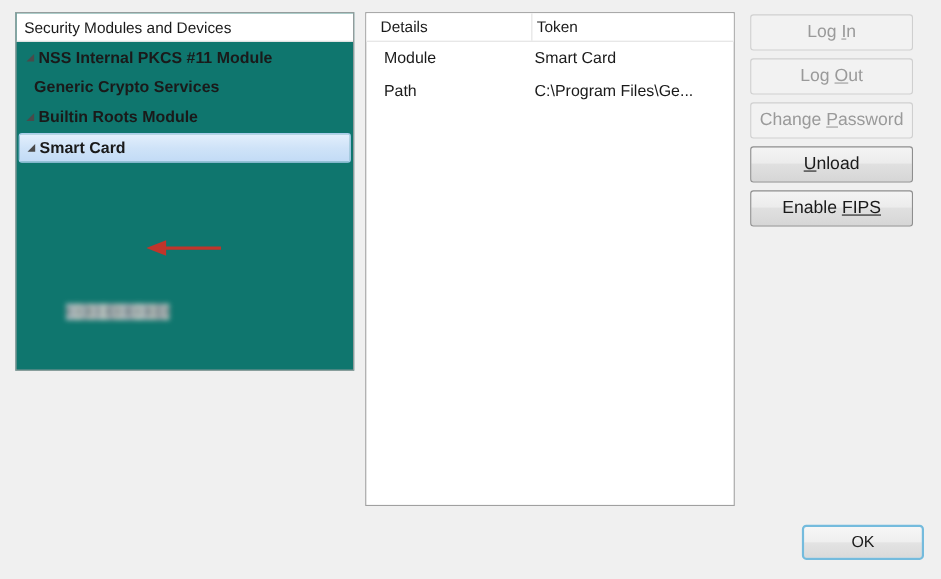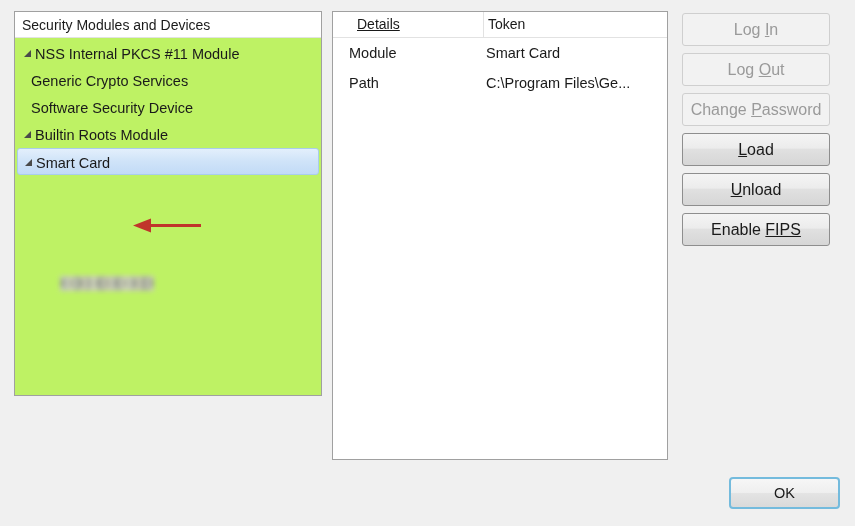--- a/index.html
+++ b/index.html
@@ -16,22 +16,22 @@
     overflow: hidden;
     position: relative;
   }
 
   
   #tree-panel {
     position: absolute;
     left: 14px;
     top: 11px;
     width: 308px;
-    height: 385px;
-    background: #bef264;
+    height: 326px;
+    background: #0f766e;
     border: 1px solid #a0a0a0;
     box-sizing: border-box;
     overflow: hidden;
   }
   #tree-header {
     height: 26px;
     line-height: 26px;
     padding-left: 7px;
     font-size: 14px;
     color: #1a1a1a;
@@ -75,21 +75,21 @@
     content: "";
     position: absolute;
     left: 1px;
     top: 2px;
     width: 0;
     height: 0;
     border-top: 7px solid transparent;
     border-bottom: 0 solid transparent;
     border-right: 7px solid #4a4a4a;
   }
-  .node-label { vertical-align: middle; }
+  .node-label { vertical-align: middle; font-weight: bold; }
 
   
   #redacted-item {
     position: absolute;
     left: 45px;
     top: 238px;
     width: 94px;
     height: 15px;
     filter: blur(2.6px);
     opacity: 0.85;
@@ -144,21 +144,21 @@
   }
   .det-head-cell {
     position: absolute;
     top: 0;
     height: 25px;
     line-height: 25px;
     font-size: 14px;
     color: #1a1a1a;
     white-space: nowrap;
   }
-  #det-head-details { left: 24px; text-decoration: underline; }
+  #det-head-details { left: 13px; }
   #det-head-value { left: 155px; }
   #det-col-divider {
     position: absolute;
     left: 150px;
     top: 0;
     width: 1px;
     height: 25px;
     background: #e2e2e2;
   }
   .det-row {
@@ -240,23 +240,20 @@
   <div id="tree-body">
 
     <div class="tree-row level-0">
       <span class="expander"></span><span class="node-label">NSS Internal PKCS #11 Module</span>
     </div>
 
     <div class="tree-row level-1">
       <span class="node-label">Generic Crypto Services</span>
     </div>
 
-    <div class="tree-row level-1">
-      <span class="node-label">Software Security Device</span>
-    </div>
 
     <div class="tree-row level-0">
       <span class="expander"></span><span class="node-label">Builtin Roots Module</span>
     </div>
 
 
     <div class="tree-row level-0 selected">
       <span class="expander"></span><span class="node-label">Smart Card</span>
     </div>
 
@@ -295,23 +292,20 @@
   </button>
 
   <button class="side-button disabled">
     <span>Log </span><span class="accel">O</span><span>ut</span>
   </button>
 
   <button class="side-button disabled">
     <span>Change </span><span class="accel">P</span><span>assword</span>
   </button>
 
-  <button class="side-button enabled">
-    <span></span><span class="accel">L</span><span>oad</span>
-  </button>
 
   <button class="side-button enabled">
     <span></span><span class="accel">U</span><span>nload</span>
   </button>
 
   <button class="side-button enabled">
     <span>Enable </span><span class="accel">FIPS</span><span></span>
   </button>
 </div>
 

